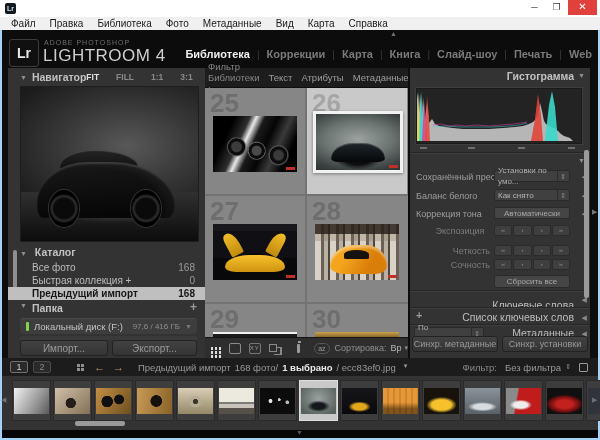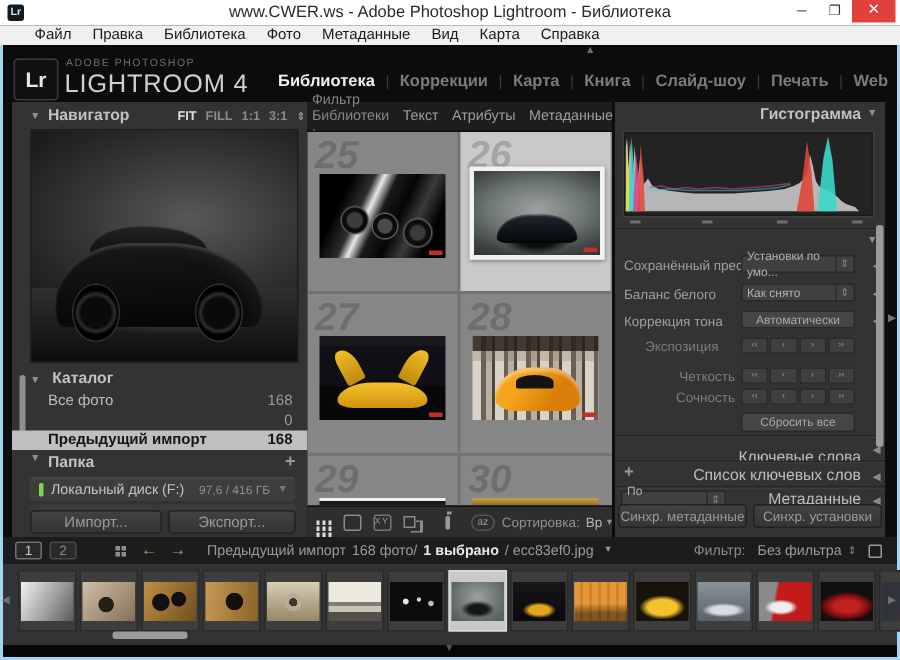--- a/index.html
+++ b/index.html
@@ -9,21 +9,21 @@
 
   
   #titlebar{left:0;top:0;width:600px;height:17px;background:#ffffff;}
   #app-icon{left:5px;top:3px;width:11px;height:11px;background:#14191f;border-radius:2px;
             color:#cfe3f5;font-size:7px;line-height:11px;text-align:center;font-weight:bold;}
   #win-title{left:0;top:2px;width:600px;text-align:center;font-size:11px;color:#2a2a2a;}
   .winbtn{top:0;height:15px;text-align:center;font-size:9px;line-height:14px;color:#333;}
   #btn-min{left:524px;width:21px;}
   #btn-max{left:546px;width:21px;}
   #btn-close{left:568px;width:29px;background:#e1413d;color:#fff;font-size:10px;}
-  #menubar{left:0;top:17px;width:600px;height:13px;background:#f0f0f0;display:flex;align-items:center;padding-left:16px;box-sizing:border-box;}
+  #menubar{left:0;top:17px;width:600px;height:13px;background:#f0f0f0;display:flex;align-items:center;padding-left:4px;box-sizing:border-box;}
   #menubar span{font-size:10px;color:#1a1a1a;padding:0 7px;}
   .bluedge{background:#a3d4f5;}
   #edge-l{left:0;top:30px;width:2px;height:410px;}
   #edge-r{left:598px;top:30px;width:2px;height:410px;}
   #edge-b{left:0;top:438px;width:600px;height:2px;}
 
   
   #modheader{left:2px;top:30px;width:596px;height:38px;background:#0c0c0c;}
   #top-collapse{left:388px;top:0px;color:#6f6f6f;font-size:7px;}
   #lr-badge{left:7px;top:9px;width:28px;height:26px;background:#101010;border:1px solid #3c3c3c;border-radius:3px;
@@ -39,21 +39,21 @@
   .panel{background:#333333;}
   .phead{position:absolute;height:14px;font-size:10.5px;font-weight:bold;color:#c2c2c2;}
   .tri{color:#8f8f8f;font-size:7px;}
   .divider{position:absolute;left:0;right:0;height:1px;background:#262626;border-bottom:1px solid #3d3d3d;}
 
   
   #leftpanel{left:8px;top:68px;width:197px;height:290px;}
   #lp-scroll{left:5px;top:182px;width:4px;height:38px;background:#8f8f8f;border-radius:2px;}
   #nav-head{left:12px;top:2px;width:180px;display:flex;align-items:center;}
   #nav-title{margin-left:5px;}
-  #nav-zoom{margin-left:auto;display:flex;gap:6px;font-size:8.5px;font-weight:bold;color:#8a8a8a;align-items:flex-end;padding-left:32px;}
+  #nav-zoom{margin-left:auto;display:flex;gap:17px;font-size:8.5px;font-weight:bold;color:#8a8a8a;align-items:flex-end;}
   #nav-zoom .on{color:#e0e0e0;}
   #nav-preview{left:12px;top:18px;width:177px;height:154px;border:1px solid #1d1d1d;overflow:hidden;
     background:radial-gradient(ellipse 95% 65% at 60% 38%,#585858 0%,#383838 40%,#1d1d1d 78%,#111 100%);}
   .car-floor{position:absolute;left:0;right:0;bottom:0;height:32%;background:linear-gradient(#303030,#0c0c0c);}
   .car-glow{position:absolute;left:18%;bottom:12%;width:70%;height:10%;background:radial-gradient(ellipse,rgba(255,255,255,.14),transparent 70%);}
   .car-body{position:absolute;left:9%;bottom:15%;width:78%;height:36%;background:linear-gradient(176deg,#191919,#040404);
     border-radius:48% 60% 10px 8px / 95% 100% 18px 14px;
     box-shadow:inset 0 2px 2px rgba(255,255,255,.14),inset -10px 2px 10px rgba(255,255,255,.05);}
   .car-roof{position:absolute;left:22%;bottom:42%;width:44%;height:17%;background:linear-gradient(#242424,#0a0a0a);
     border-radius:70% 90% 0 0 / 100% 100% 0 0;box-shadow:inset 0 1px 1px rgba(255,255,255,.18);}
@@ -78,21 +78,21 @@
         border-radius:3px;font-size:10px;color:#9a9a9a;text-align:center;line-height:15px;box-sizing:border-box;}
   #btn-import{left:12px;width:88px;}
   #btn-export{left:104px;width:85px;}
 
   
   #filterbar{left:205px;top:68px;width:203px;height:20px;background:#1d1d1d;border-bottom:1px solid #0d0d0d;
              display:flex;align-items:center;box-sizing:border-box;}
   #filterbar .flab{font-size:9.5px;color:#858585;margin-left:3px;}
   #filterbar .fopt{font-size:9.5px;color:#9e9e9e;margin-left:9px;}
   #filterbar .fopt.active{color:#f2f2f2;font-weight:bold;}
-  #grid{left:205px;top:88px;width:203px;height:249px;background:#868686;overflow:hidden;font-style:italic;}
+  #grid{left:205px;top:88px;width:203px;height:249px;background:#868686;overflow:hidden;}
   .gcol-line{position:absolute;left:100px;top:0;width:2px;height:249px;background:#737373;}
   .grow-line{position:absolute;left:0;width:203px;height:2px;background:#737373;}
   .gcell{position:absolute;width:100px;height:106px;}
   .gcell.sel{background:#c9c9c9;}
   .gnum{position:absolute;left:5px;top:0px;font-size:26px;font-weight:bold;color:#6e6e6e;}
   .sel .gnum{color:#a5a5a5;}
   .photo{position:absolute;left:8px;top:28px;width:84px;height:56px;overflow:hidden;}
   .photo.framed{left:6px;top:23px;border:3px solid #f2f2f2;box-shadow:0 1px 3px rgba(0,0,0,.4);}
   .wm{position:absolute;right:2px;bottom:2px;width:9px;height:3px;background:#c03026;}
   
@@ -210,21 +210,20 @@
   .im14{background:radial-gradient(ellipse 65% 45% at 50% 62%,#c42020 35%,#5a0c0c 70%,transparent 80%),#101010;}
   .im15{background:linear-gradient(110deg,#30343a 40%,#7a2020 70%,#2a4030);}
 </style>
 </head>
 <body>
 
 <div id="app">
 
   <div class="abs" id="titlebar">
     <div class="abs" id="app-icon">Lr</div>
-    <div class="abs" id="win-title">www.CWER.ws - Adobe Photoshop Lightroom - Библиотека</div>
     <div class="abs winbtn" id="btn-min">─</div>
     <div class="abs winbtn" id="btn-max">❐</div>
     <div class="abs winbtn" id="btn-close">✕</div>
   </div>
 
   <div class="abs" id="menubar">
     <span>Файл</span>
     <span>Правка</span>
     <span>Библиотека</span>
     <span>Фото</span>
@@ -286,20 +285,21 @@
 
     <div class="phead" id="cat-head">
       <span class="tri">▼</span>
       <span style="margin-left:5px">Каталог</span>
     </div>
     <div class="lrow" style="top:193px">
       <span class="lab">Все фото</span>
       <span class="cnt">168</span>
     </div>
     <div class="lrow" style="top:206px">
+      <span class="lab">Быстрая коллекция +</span>
       <span class="cnt">0</span>
     </div>
     <div class="lrow sel" style="top:219px">
       <span class="lab">Предыдущий импорт</span>
       <span class="cnt">168</span>
     </div>
 
     <div class="phead" id="fold-head">
       <span class="tri">▼</span>
       <span style="margin-left:5px">Папка</span>
@@ -416,21 +416,21 @@
     <div class="rp-drop" style="left:84px;top:121px;width:76px">
       <span>Как снято</span>
       <span class="ud">⇕</span>
     </div>
     <span class="rp-side" style="top:124px">◀</span>
 
     <span class="rp-lab" style="left:6px;top:141px">Коррекция тона</span>
     <div class="rp-btn" style="left:84px;top:139px;width:76px">Автоматически</div>
     <span class="rp-side" style="top:142px">◀</span>
 
-    <span class="rp-lab dim" style="left:20px;top:158px;width:60px;text-align:left">Экспозиция</span>
+    <span class="rp-lab dim" style="left:20px;top:158px;width:60px;text-align:center">Экспозиция</span>
     <div class="steps" style="top:157px">
       <span>‹‹</span>
       <span>‹</span>
       <span>›</span>
       <span>››</span>
     </div>
 
     <span class="rp-lab dim" style="left:20px;top:178px;width:60px;text-align:right">Четкость</span>
     <div class="steps" style="top:177px">
       <span>‹‹</span>

